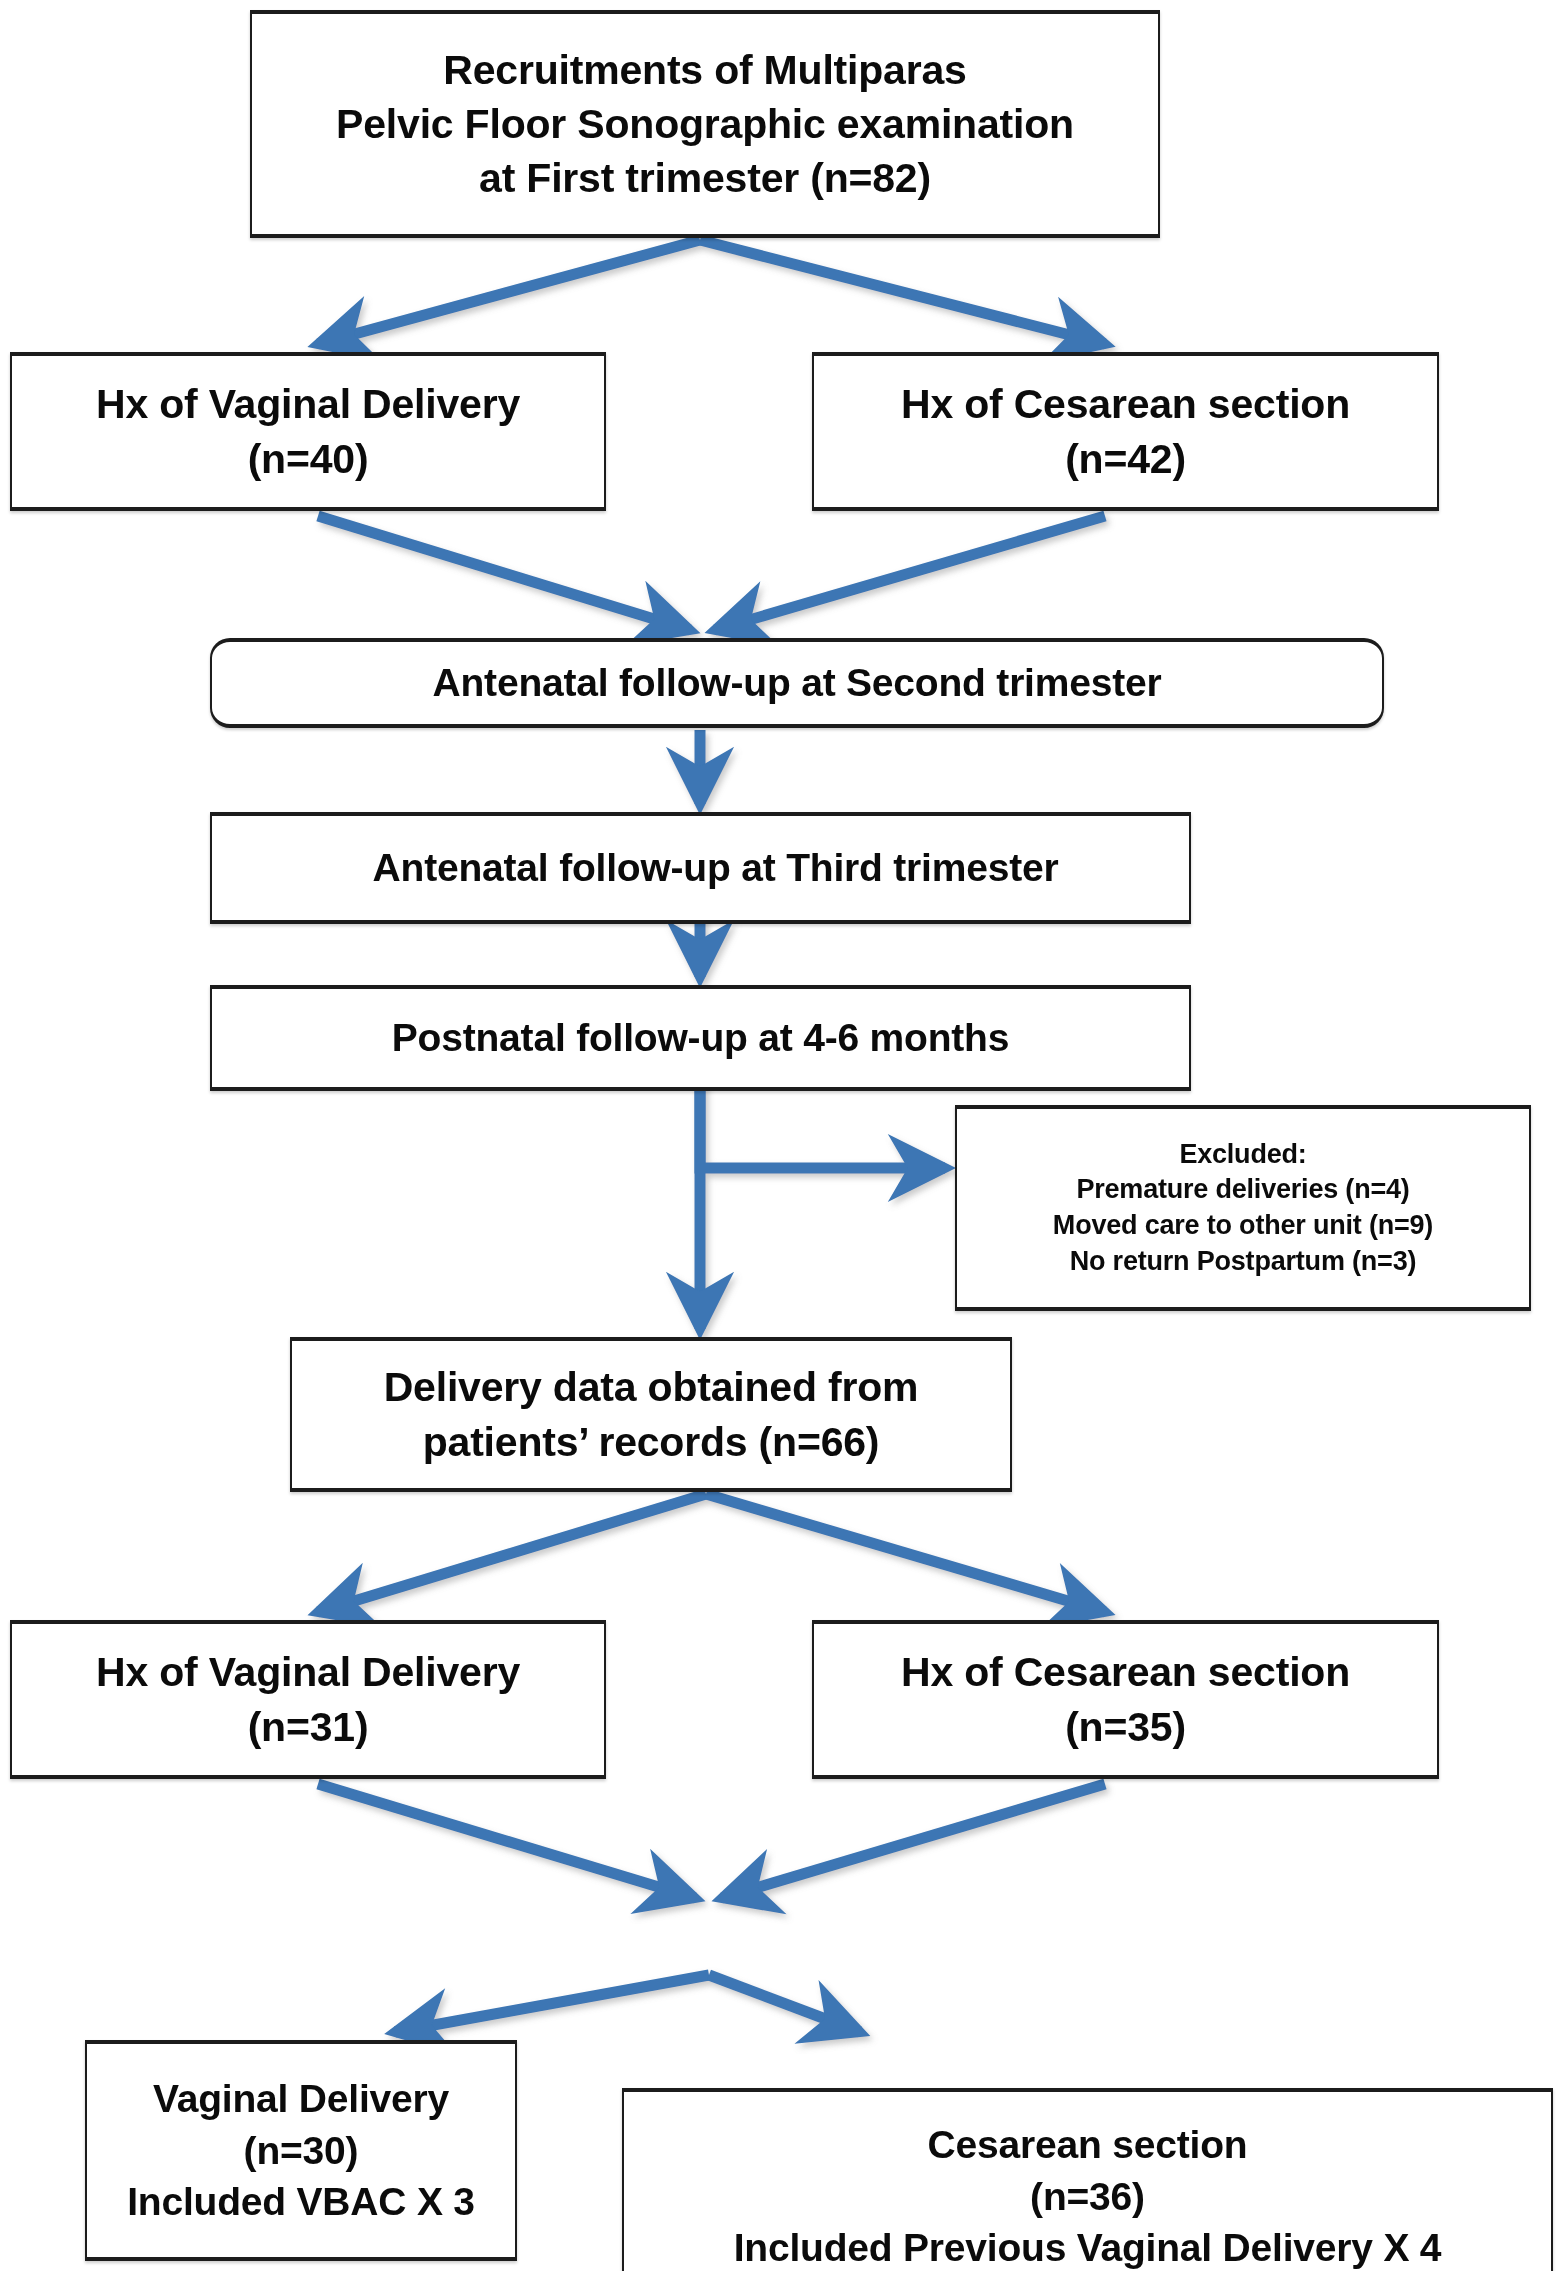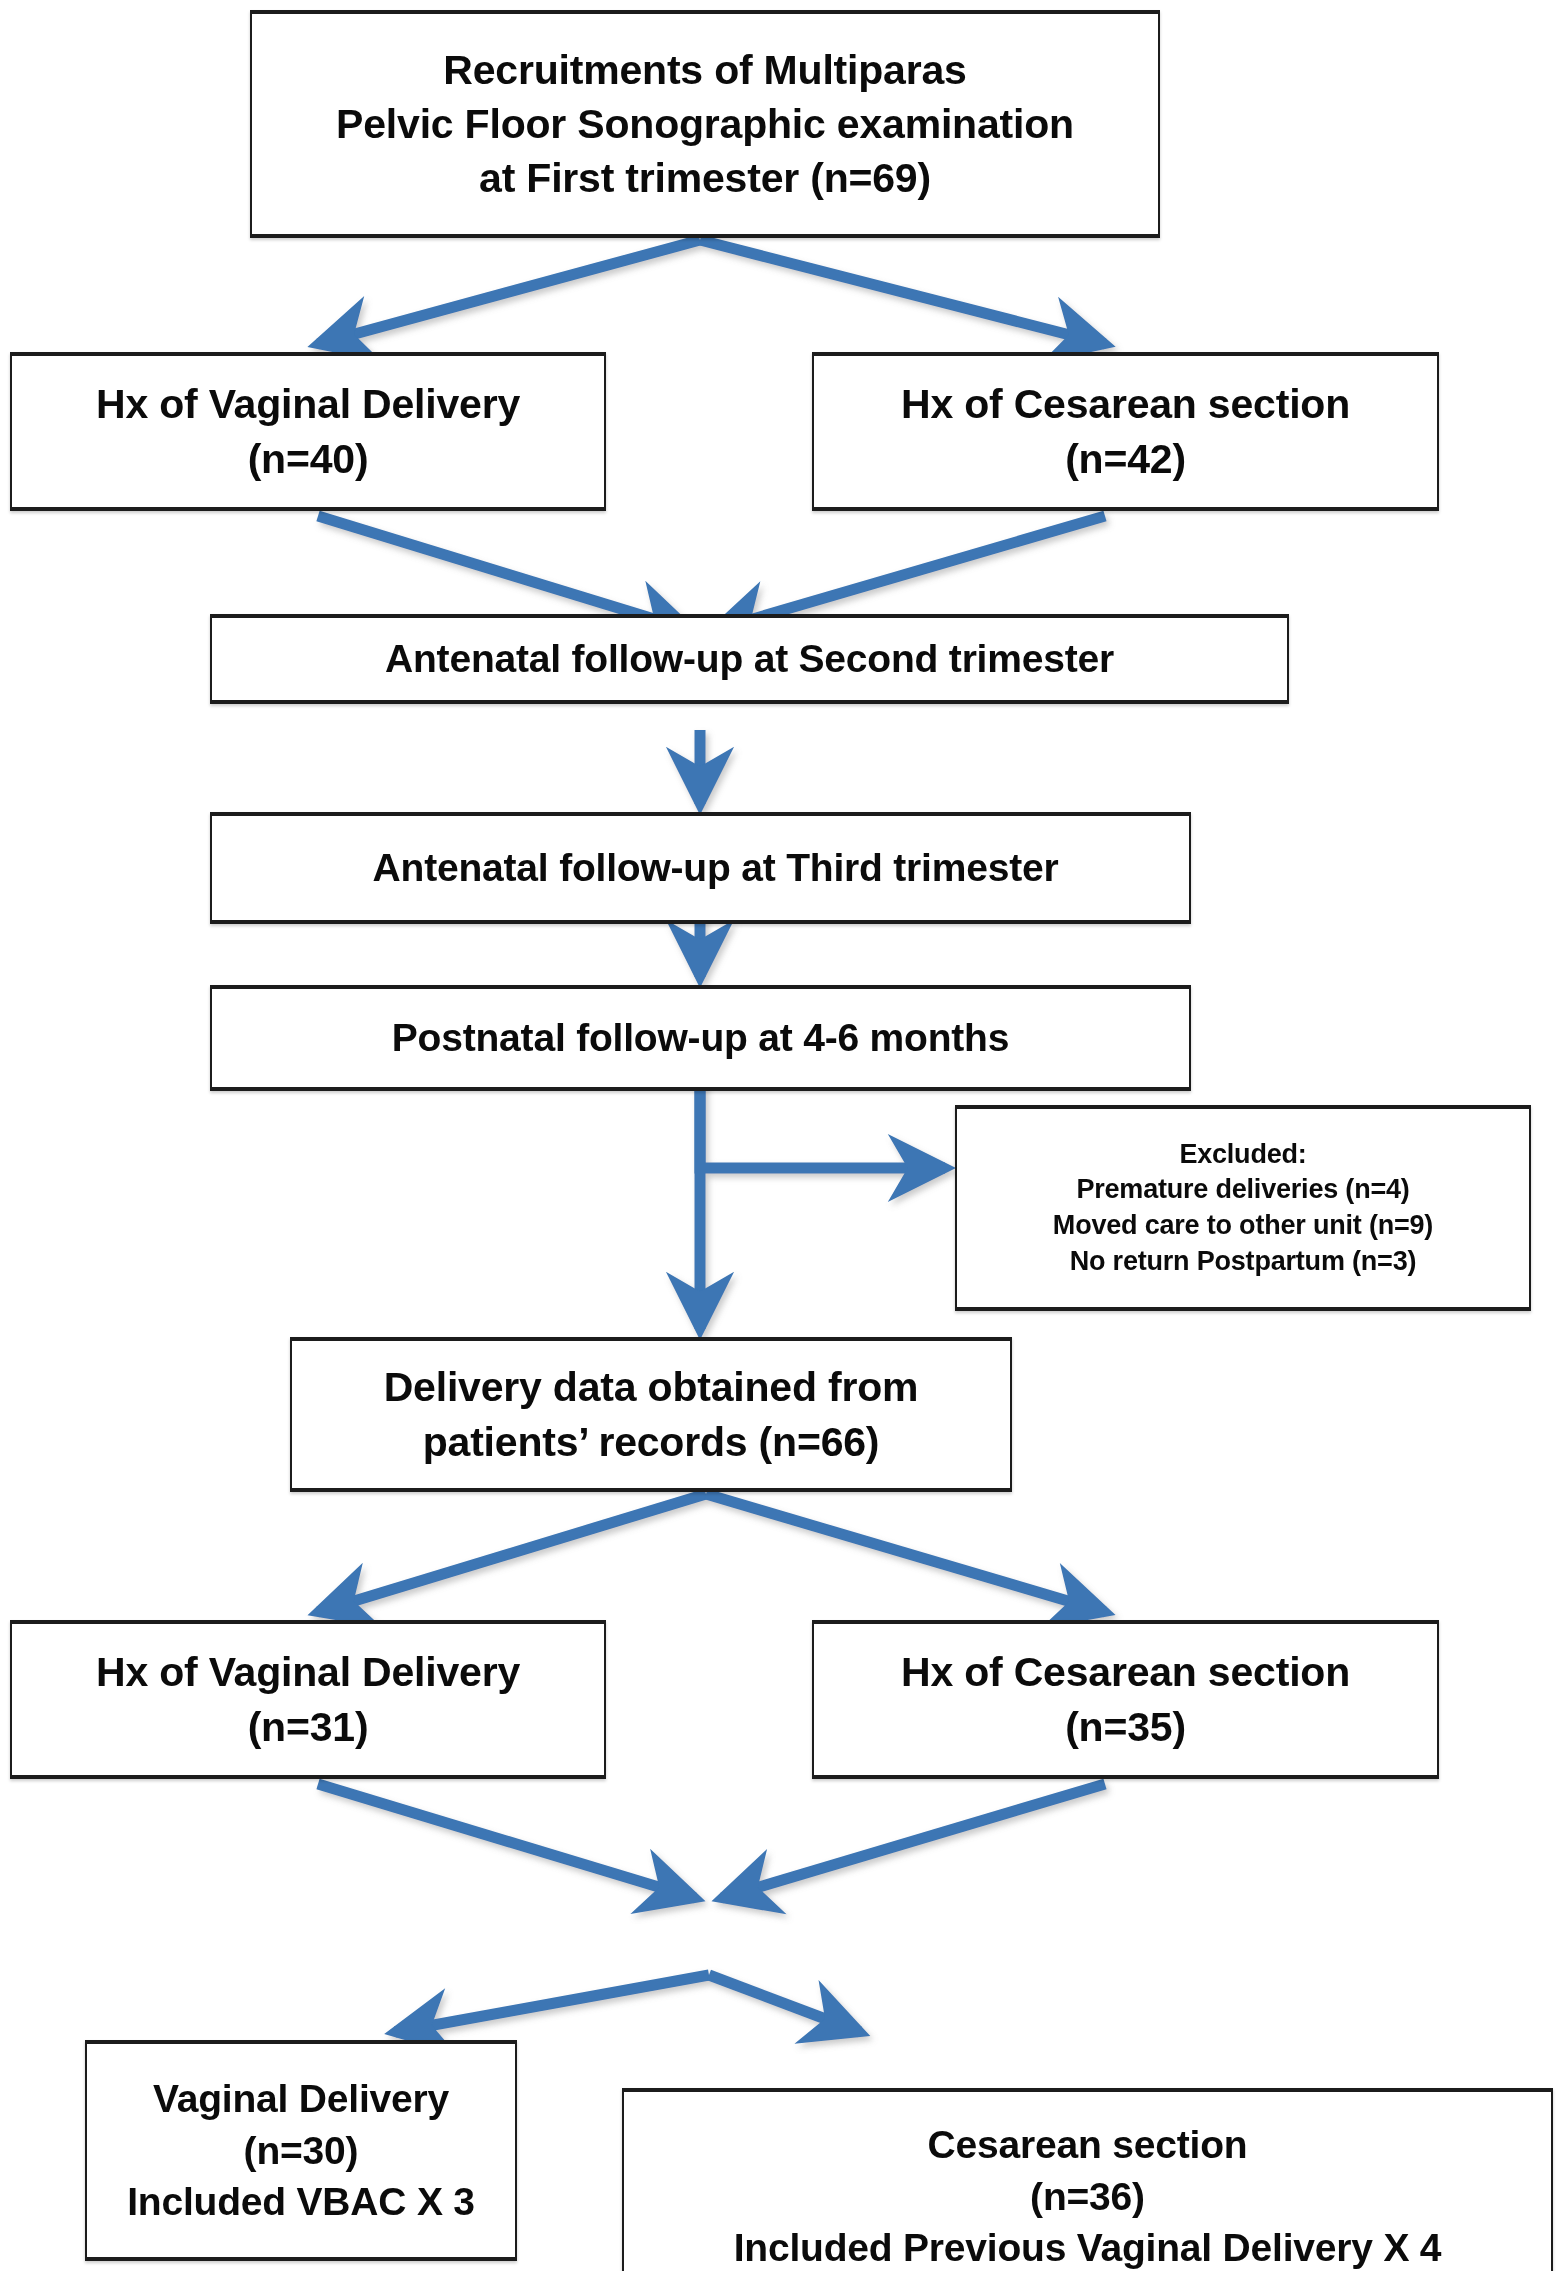--- a/index.html
+++ b/index.html
@@ -48,21 +48,21 @@
     letter-spacing: -0.2px;
   }
   .size-lg .line { font-size: 41px; }
   .size-md .line { font-size: 39px; }
   .size-sm .line { font-size: 27px; }
 
   
   #node-recruitment { left: 250px;  top: 10px;   width: 910px;  height: 228px; }
   #node-hx-vd-1     { left: 10px;   top: 352px;  width: 596px;  height: 159px; }
   #node-hx-cs-1     { left: 812px;  top: 352px;  width: 627px;  height: 159px; }
-  #node-anc-2nd     { left: 210px;  top: 614px;  width: 1079px;  height: 90px; }
+  #node-anc-2nd     { left: 210px;  top: 638px;  width: 1174px;  height: 90px; border-radius: 20px; }
   #node-anc-3rd     { left: 210px;  top: 812px;  width: 981px;  height: 112px; padding-left: 30px; }
   #node-pnc         { left: 210px;  top: 985px;  width: 981px;  height: 106px; }
   #node-excluded    { left: 955px;  top: 1105px; width: 576px;  height: 206px; }
   #node-delivery    { left: 290px;  top: 1337px; width: 722px;  height: 155px; }
   #node-hx-vd-2     { left: 10px;   top: 1620px; width: 596px;  height: 159px; }
   #node-hx-cs-2     { left: 812px;  top: 1620px; width: 627px;  height: 159px; }
   #node-final-vd    { left: 85px;   top: 2040px; width: 432px;  height: 221px; }
   #node-final-cs    { left: 622px;  top: 2040px; width: 931px;  height: 217px; margin-top: 48px; }
 </style>
 </head>
@@ -104,21 +104,21 @@
       <path d="M 709,1975 L 395,2032"></path>
       <path d="M 709,1975 L 860,2032"></path>
     </g>
 
     <path d="M 709,1900 L 709,1975" stroke="#3C76B4" stroke-width="11" fill="none" filter="url(#sh)"></path>
   </svg>
 
   <div class="node size-lg" id="node-recruitment">
     <span class="line">Recruitments of Multiparas</span>
     <span class="line">Pelvic Floor Sonographic examination</span>
-    <span class="line">at First trimester (n=69)</span>
+    <span class="line">at First trimester (n=82)</span>
   </div>
 
   <div class="node size-lg" id="node-hx-vd-1">
     <span class="line">Hx of Vaginal Delivery</span>
     <span class="line">(n=40)</span>
   </div>
 
   <div class="node size-lg" id="node-hx-cs-1">
     <span class="line">Hx of Cesarean section</span>
     <span class="line">(n=42)</span>

